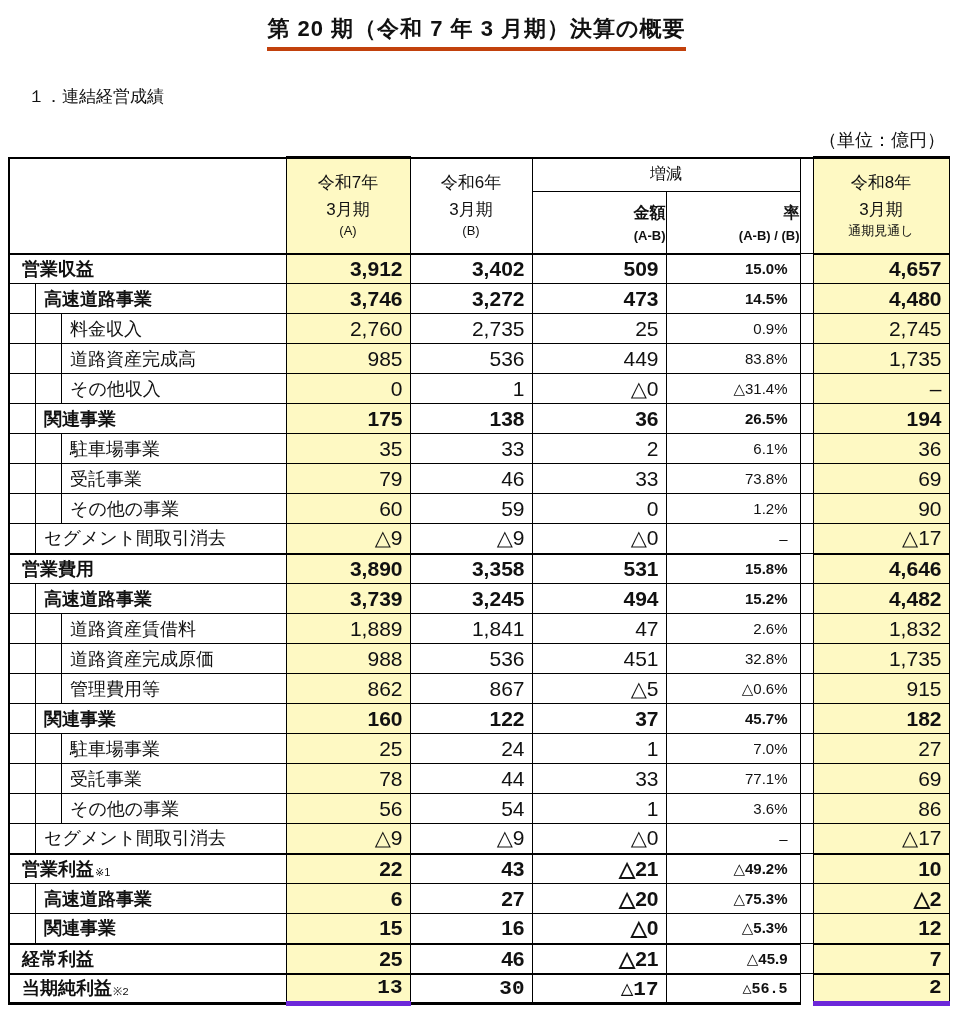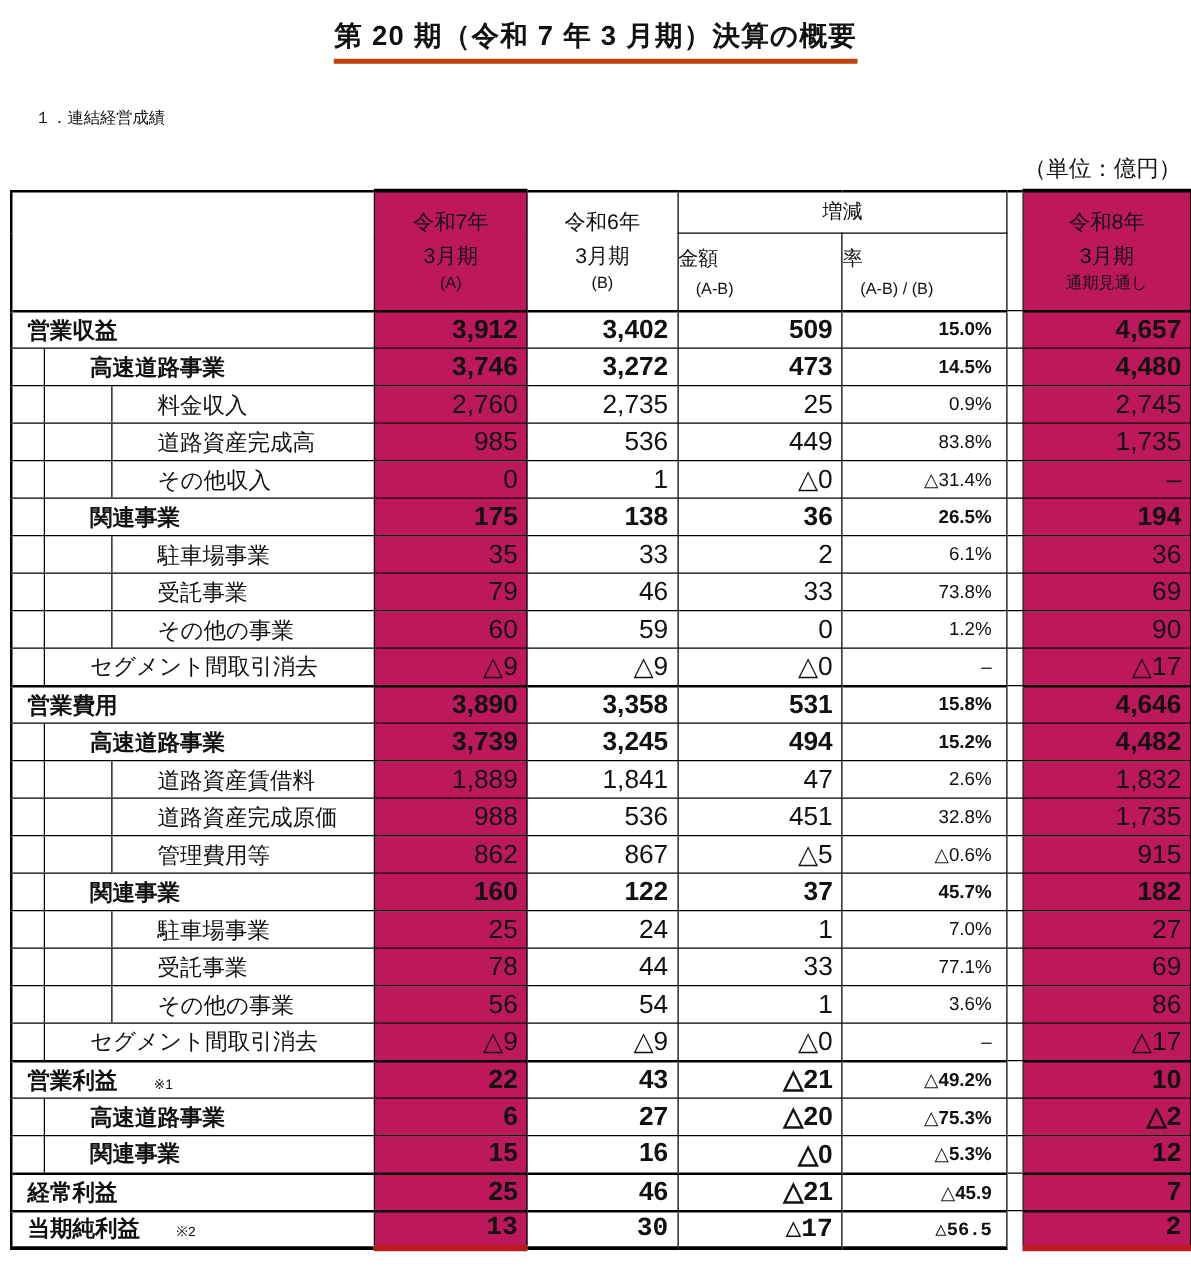--- a/index.html
+++ b/index.html
@@ -6,64 +6,64 @@
   body{
     width:953px;height:1024px;background:#ffffff;color:#111;
     font-family:"Liberation Sans","DejaVu Sans",sans-serif;
     -webkit-font-smoothing:antialiased;overflow:hidden;
   }
   .title-wrap{text-align:center;margin-top:14px;}
   .doc-title{
     display:inline-block;font-size:22px;font-weight:bold;
     border-bottom:4px solid #c2410c;padding-bottom:3px;letter-spacing:1px;
   }
-  .section-label{margin:34px 0 0 28px;font-size:13px;}
+  .section-label{margin:34px 0 0 28px;font-size:17px;}
   .unit-note{width:945px;text-align:right;font-size:18px;margin-top:20px;}
 
   table.t{border-collapse:collapse;margin:4px 0 0 8px;table-layout:fixed;}
   .t th,.t td{border:1px solid #000;padding:0;vertical-align:middle;box-sizing:border-box;}
 
   
   col.w-label{width:277px;} col.w-a{width:124px;} col.w-b{width:122px;}
   col.w-amt{width:134px;} col.w-rate{width:134px;} col.w-gap{width:13px;} col.w-fc{width:136px;}
 
   
-  .c-a,.c-fc{background:#be185d;}
+  .c-a,.c-fc{background:#fef9c3;}
   .c-a{border-left:3px solid #000;border-right:3px solid #000;}
   .c-fc{border-left:3px solid #000;border-right:3px solid #000;}
 
   
   th.c-label,td.c-label{border-left:2px solid #000;}
   .c-rate{border-right:2px solid #000;}
   .hrow1 th{border-top:2px solid #000;}
   .hrow1 .c-a,.hrow1 .c-fc{border-top:3px solid #000;}
   .c-gap{border:none;border-left:2px solid #000;border-right:3px solid #000;background:#fff;}
   tr.sec td{border-top:2px solid #000;}
   tr.sec td.c-gap{border-top:none;}
   tr.last td{border-bottom:3px solid #000;font-family:Liberation Mono, monospace;}
-  tr.last td.c-a,tr.last td.c-fc{border-bottom:5px solid #b91c1c;text-align:right;}
+  tr.last td.c-a,tr.last td.c-fc{border-bottom:5px solid #6d28d9;text-align:right;}
   tr.last td.c-gap{border-bottom:none;}
 
   
   .h-col{text-align:center;font-weight:normal;}
   .h-col .l1,.h-col .l2{font-size:17px;line-height:1.6;}
   .h-col .l3{font-size:13px;line-height:1.3;padding-bottom:2px;}
   .h-change{text-align:center;font-weight:normal;font-size:16px;height:34px;}
-  .h-sub{text-align:left;font-weight:normal;height:62px;}
+  .h-sub{text-align:right;font-weight:bold;height:62px;}
   .h-sub .s1{font-size:16px;line-height:1.7;}
   .h-sub .s2{font-size:13px;line-height:1.5;padding-left:14px;}
 
   
   tr.r td{height:30px;}
   td.num{font-size:21px;text-align:right;padding-right:7px;font-family:"Liberation Sans",sans-serif;}
   td.c-rate{font-size:15px;text-align:right;padding-right:12px;}
   tr.b td.num,tr.b td.c-rate{font-weight:bold;}
 
   td.c-label{padding:0;}
-  .lbl-flex{display:flex;height:100%;align-items:stretch;gap:28px;}
+  .lbl-flex{display:flex;height:100%;align-items:stretch;}
   .lbl-flex .guide{width:25px;border-right:1px solid #000;flex:none;}
   .lbl-flex .txt{align-self:center;font-size:18px;padding-left:12px;white-space:nowrap;}
   .lbl-flex.ind .txt{padding-left:8px;text-align:right;}
   tr.b .lbl-flex .txt{font-weight:bold;}
   .lbl-flex .note{align-self:flex-end;font-size:11px;padding-bottom:4px;padding-left:1px;}
 </style>
 </head>
 <body>
 
 <div class="title-wrap">

